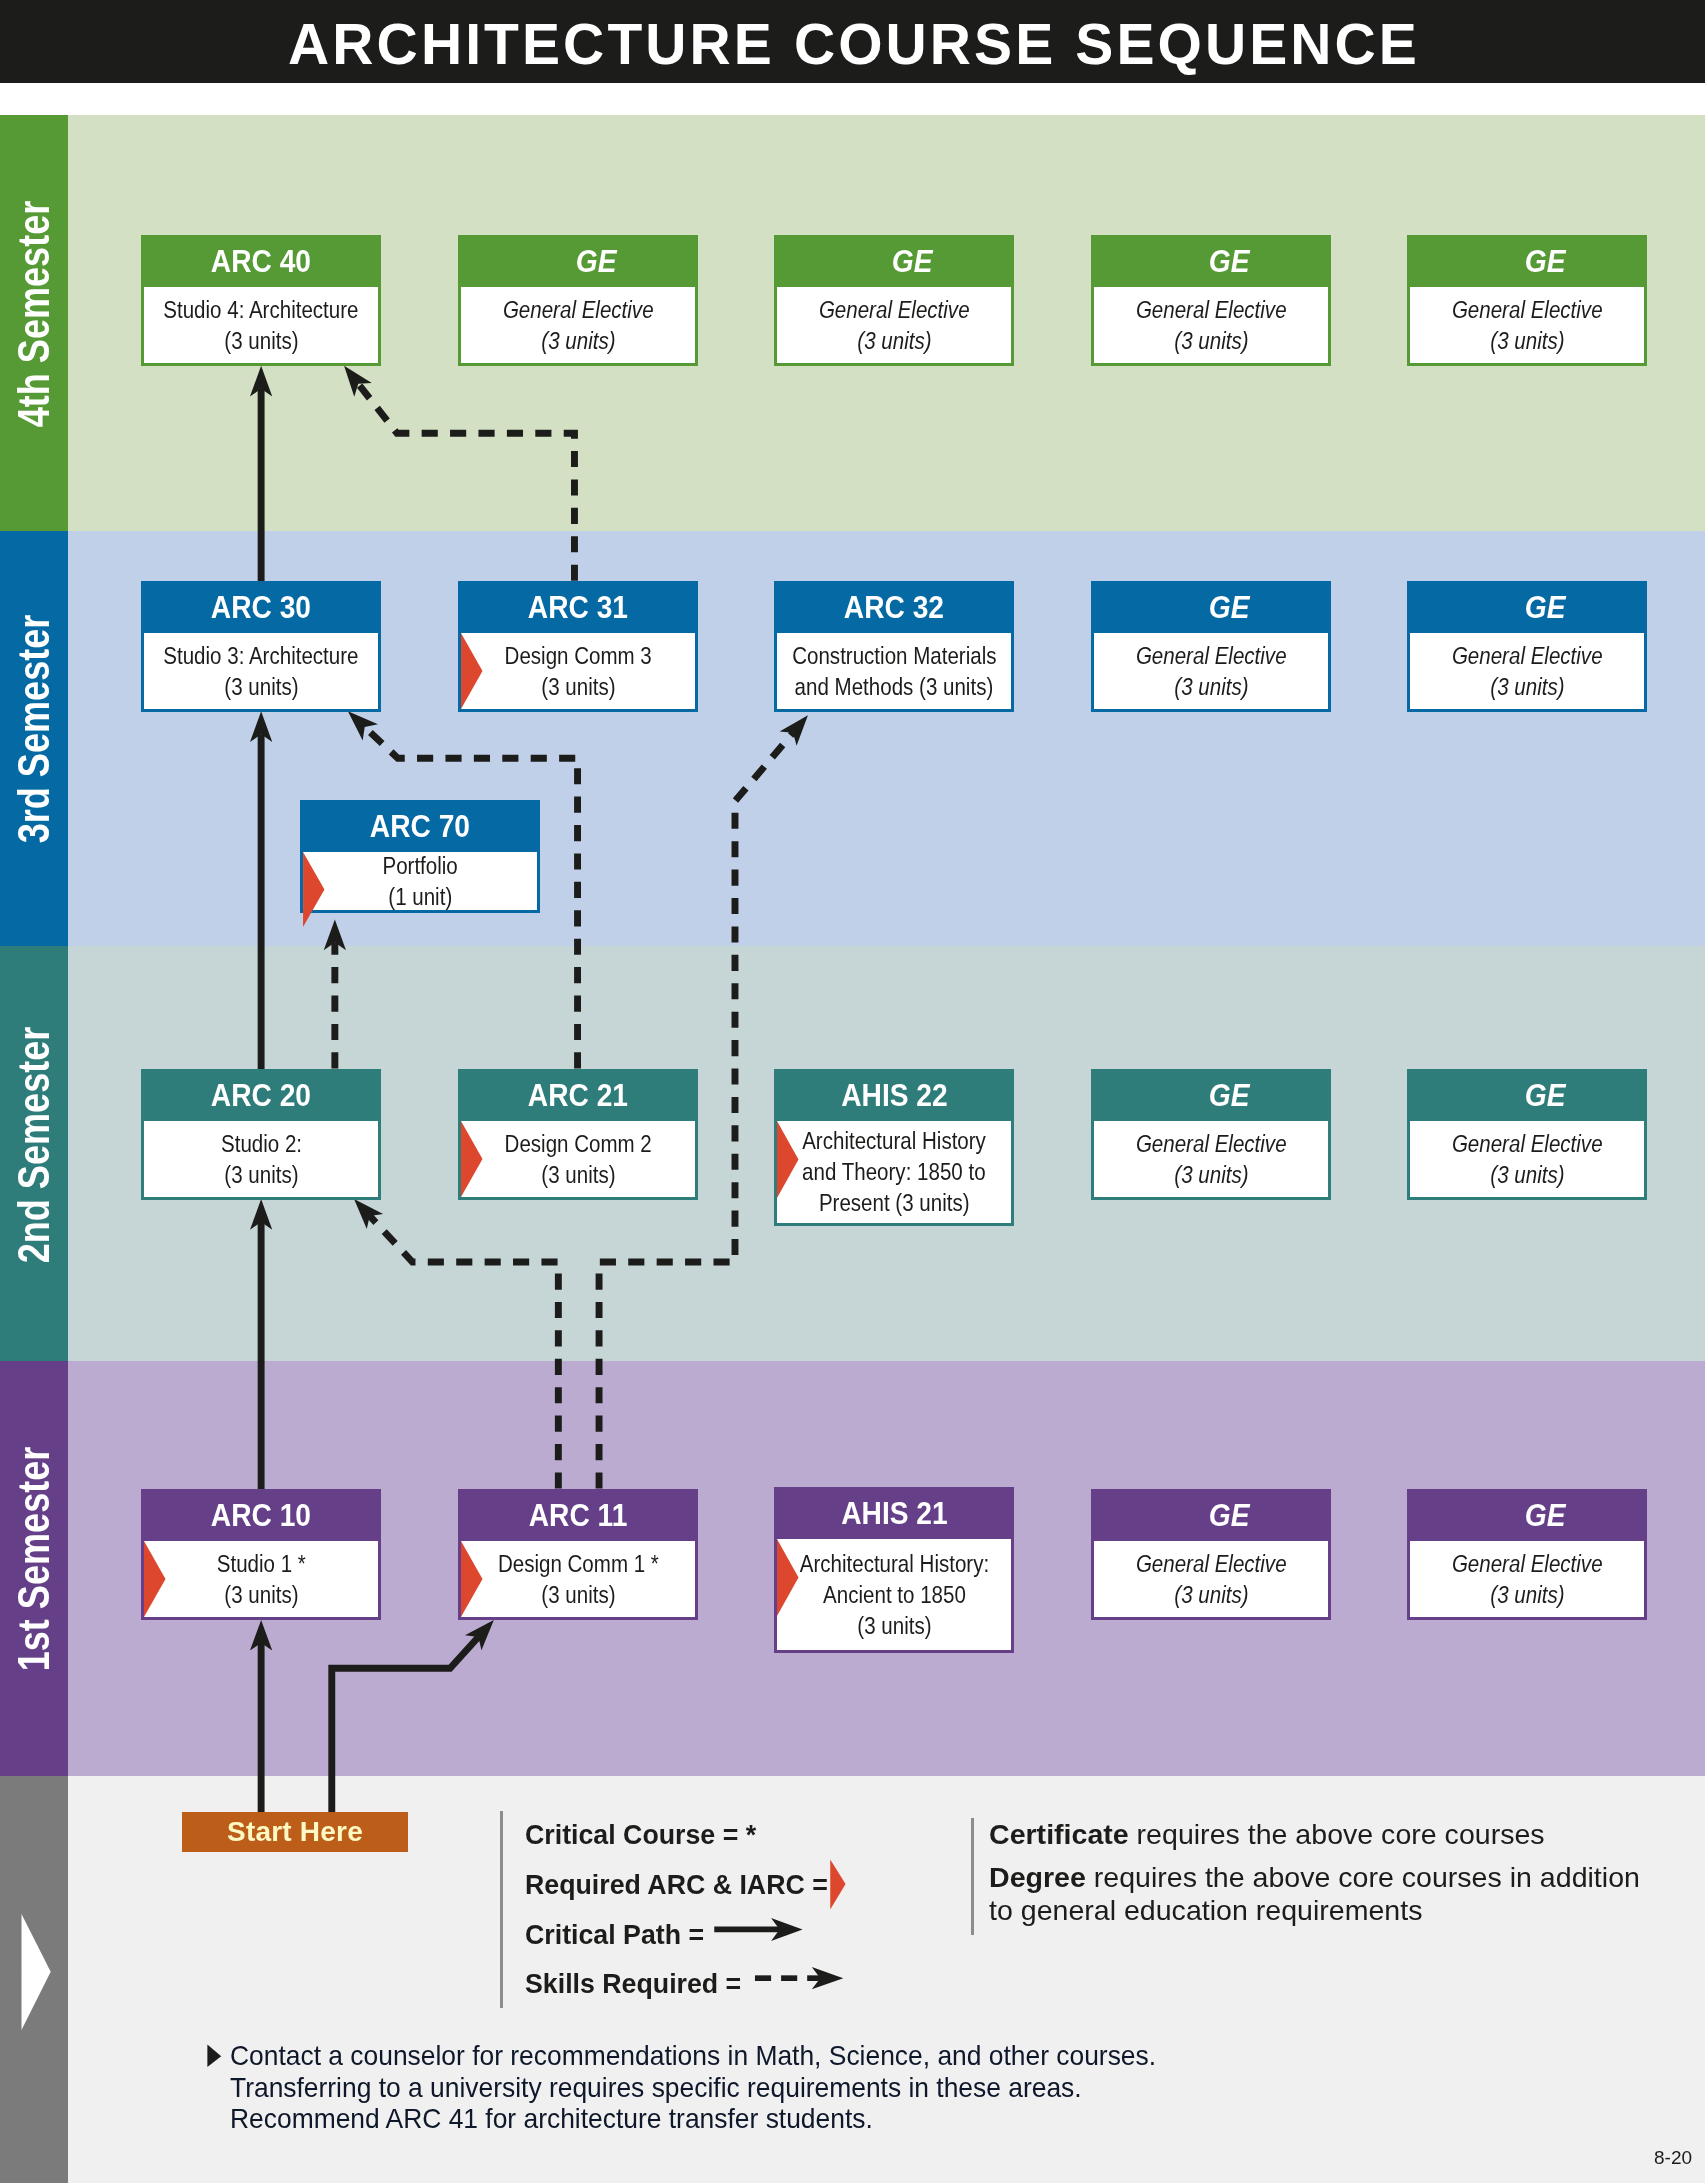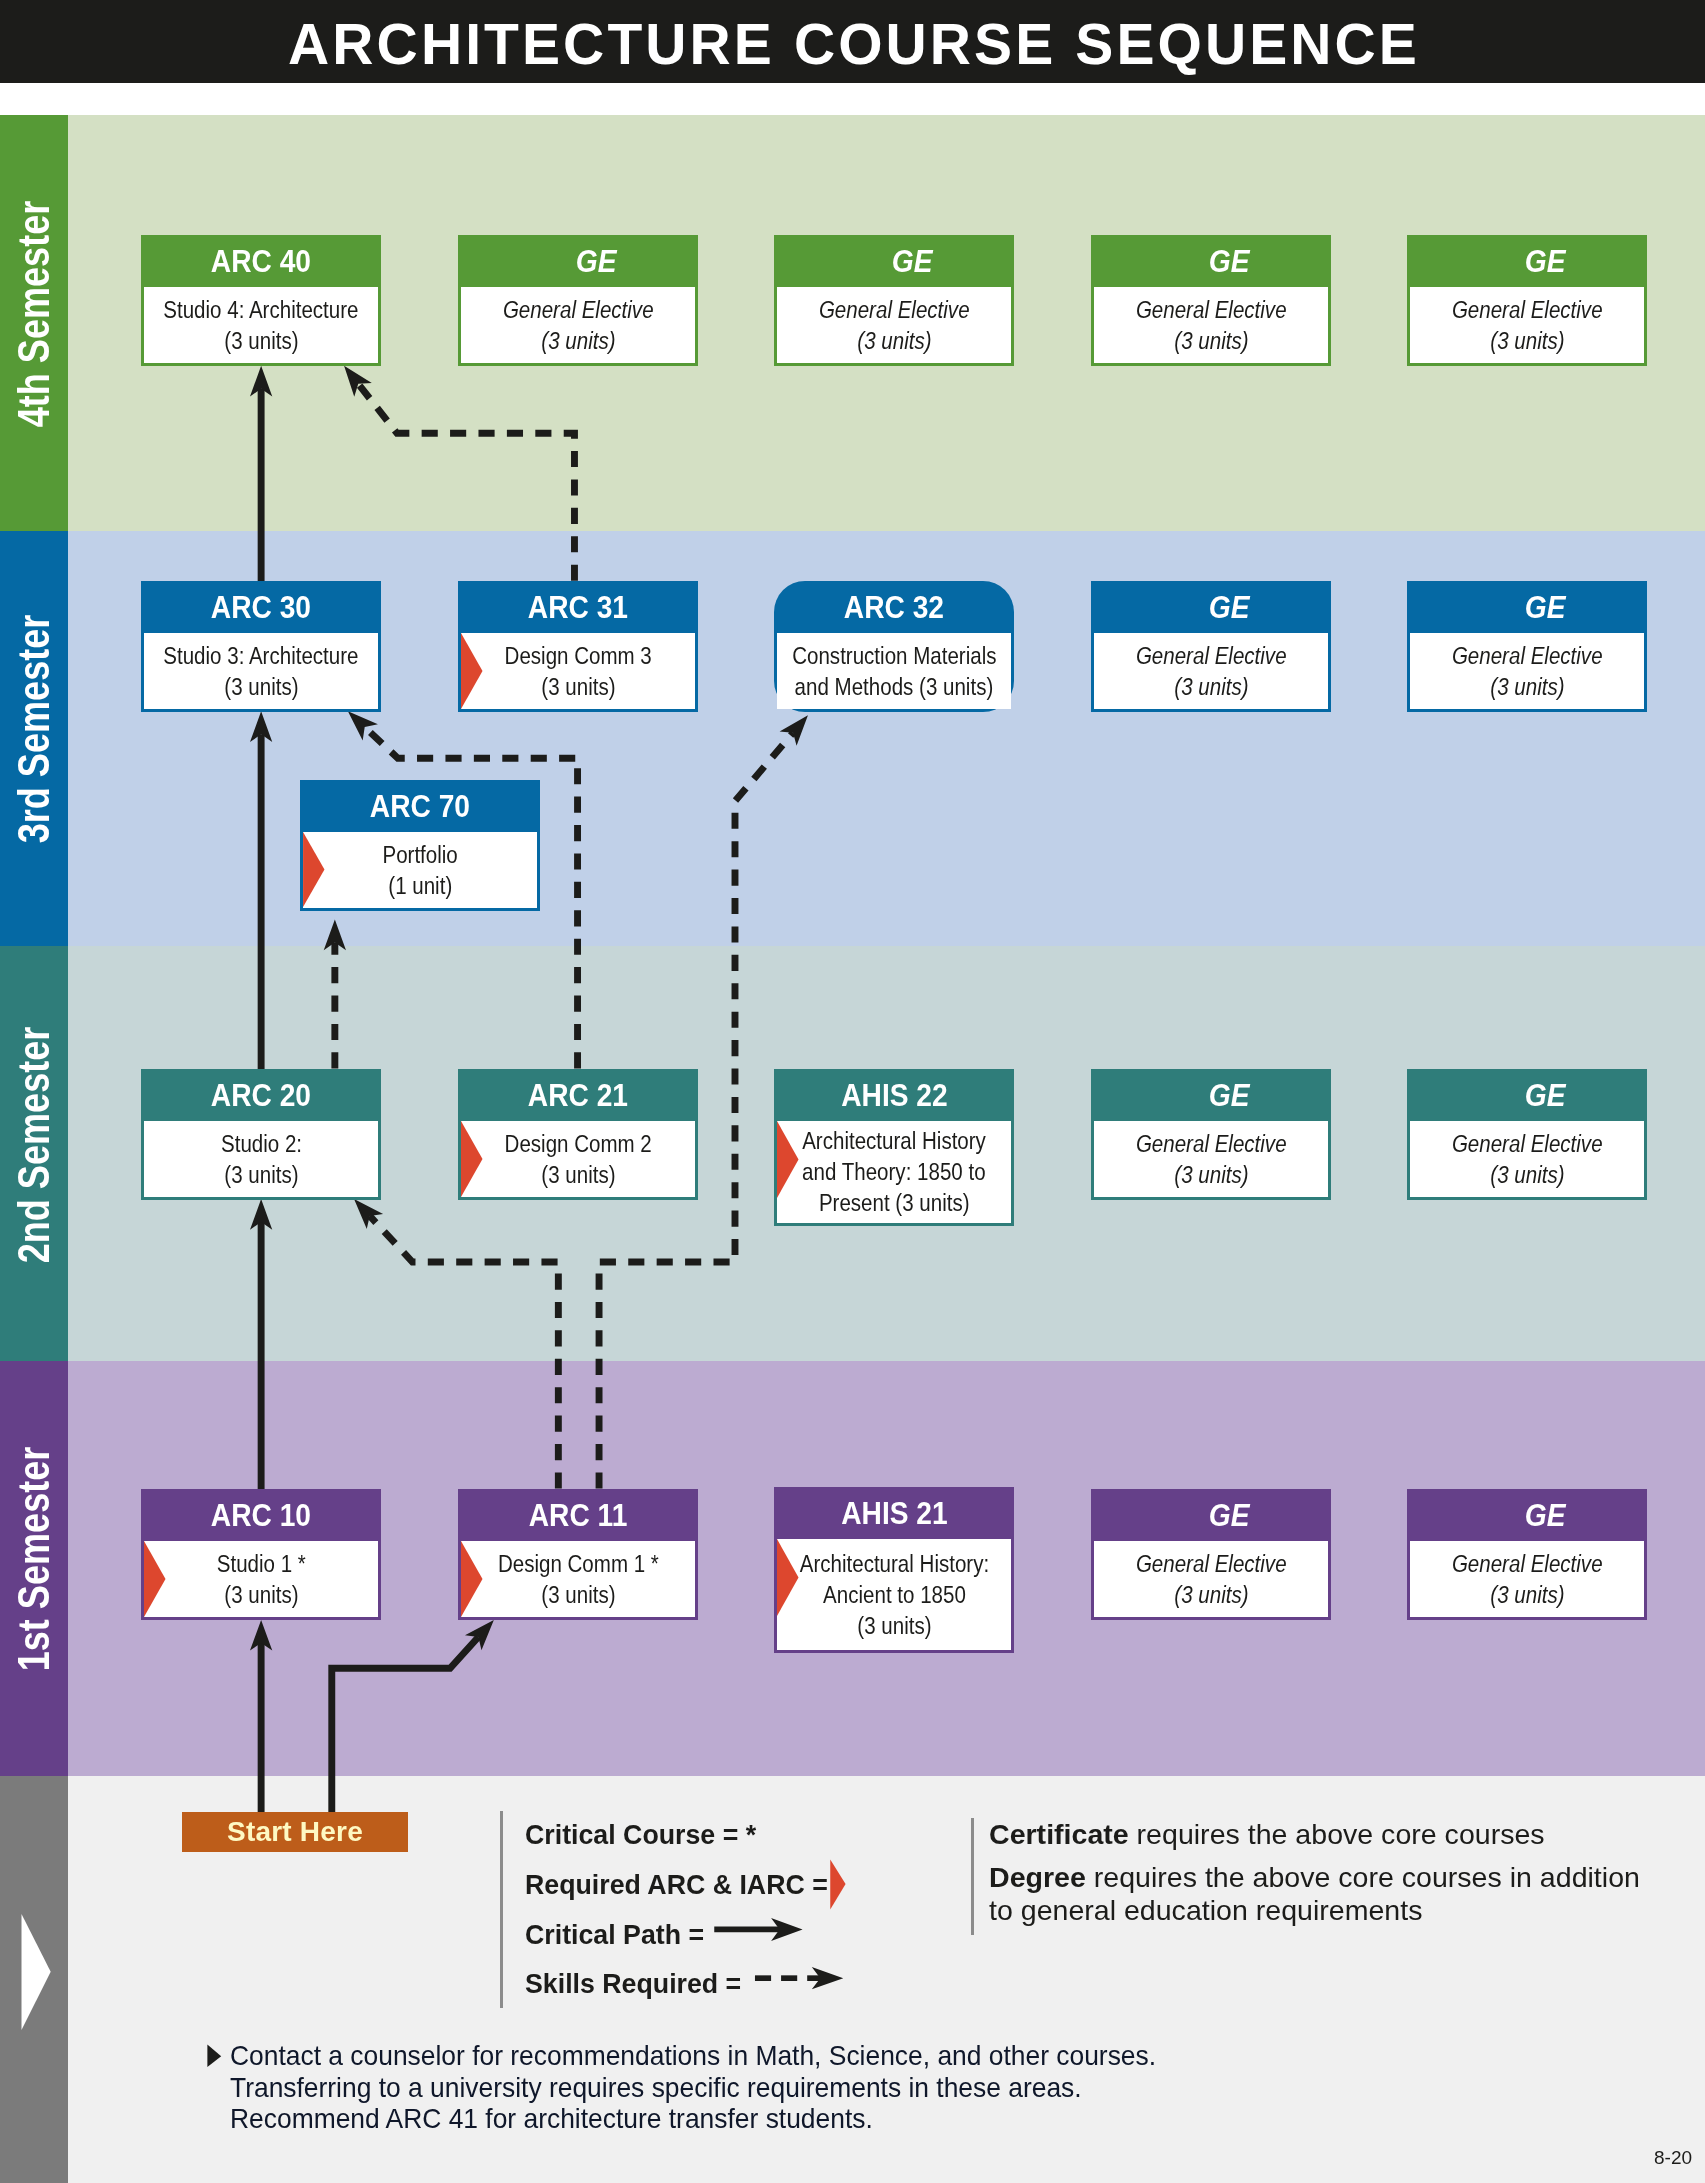--- a/index.html
+++ b/index.html
@@ -191,21 +191,21 @@
           <span>ARC 31</span>
         </div>
         <div class="body" style="border: 0px; left: 3.1px; right: 3.1px; bottom: 3.1px; width: calc(100% - 6.1px);">
           <div class="ln">Design Comm 3</div>
           <div class="ln">(3 units)</div>
         </div>
         <svg width="21.5" height="76" viewBox="0 0 28 99" style="position: absolute; left: 3.1px; top: 52px;">
           <path d="M 0 0 L 28 49.5 L 0 99 Z" fill="#dd472e"></path>
         </svg>
       </div>
-      <div class="cbox" style="left: 774px; top: 581px; width: 240px; height: 131px; background: rgb(5, 105, 164); border-radius: 31px;">
+      <div class="cbox" style="left: 774px; top: 581px; width: 240px; height: 131px; background: rgb(5, 105, 164);">
         <div class="hdr">
           <span>ARC 32</span>
         </div>
         <div class="body" style="border: 0px; left: 3.1px; right: 3.1px; bottom: 3.1px; width: calc(100% - 6.1px);">
           <div class="ln">Construction Materials</div>
           <div class="ln">and Methods (3 units)</div>
         </div>
       </div>
       <div class="cbox" style="left: 1091px; top: 581px; width: 240px; height: 131px; background: rgb(5, 105, 164);">
         <div class="hdr ge">
@@ -218,21 +218,21 @@
       </div>
       <div class="cbox" style="left: 1407px; top: 581px; width: 240px; height: 131px; background: rgb(5, 105, 164);">
         <div class="hdr ge">
           <span>GE</span>
         </div>
         <div class="body ge" style="border: 0px; left: 3.1px; right: 3.1px; bottom: 3.1px; width: calc(100% - 6.1px);">
           <div class="ln">General Elective</div>
           <div class="ln">(3 units)</div>
         </div>
       </div>
-      <div class="cbox" style="left: 300px; top: 780px; width: 240px; height: 131px; background: rgb(5, 105, 164);">
+      <div class="cbox" style="left: 300px; top: 800px; width: 240px; height: 113px; background: rgb(5, 105, 164);">
         <div class="hdr">
           <span>ARC 70</span>
         </div>
         <div class="body" style="border: 0px; left: 3.1px; right: 3.1px; bottom: 3.1px; width: calc(100% - 6.1px);">
           <div class="ln">Portfolio</div>
           <div class="ln">(1 unit)</div>
         </div>
         <svg width="21.5" height="75" viewBox="0 0 28 98" style="position: absolute; left: 3.1px; top: 52px;">
           <path d="M 0 0 L 28 49 L 0 98 Z" fill="#dd472e"></path>
         </svg>

